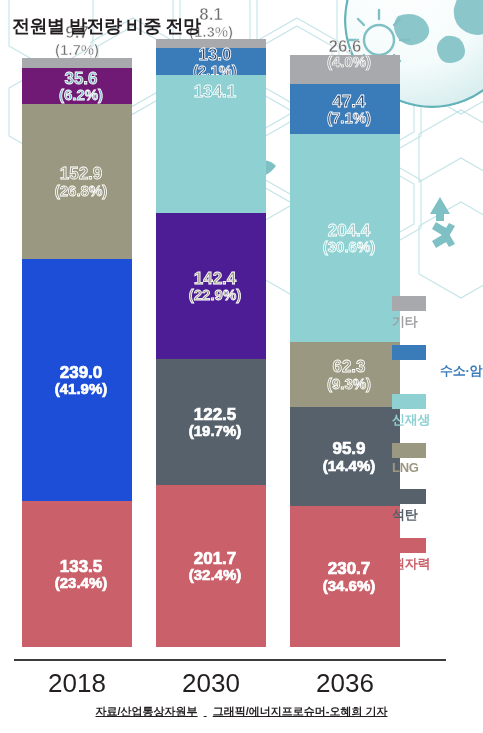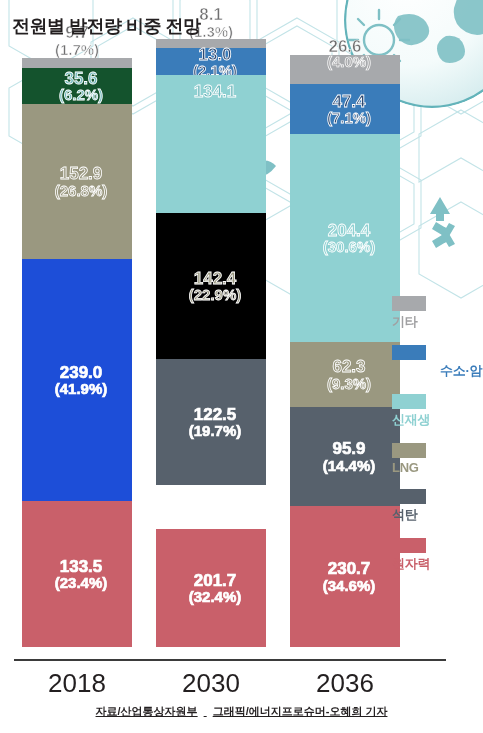--- a/index.html
+++ b/index.html
@@ -149,21 +149,21 @@
 
 <div id="title">전원별 발전량 비중 전망</div>
 
 <div id="plot">
 
   <div class="bar" style="left:22px;">
     <div class="lbl-out" style="bottom:590px;">
       <span>9.7</span><span class="pct">(1.7%)</span>
     </div>
     <div class="seg" style="height:10px;background:#a7a9ac;position:absolute;bottom:579px;"></div>
-    <div class="seg" style="height:36px;background:#14532d;position:absolute;bottom:543px;">
+    <div class="seg" style="height:36px;background:#701a75;position:absolute;bottom:543px;">
       <div class="seg-label t-cyanmid">
         <span>35.6</span><span class="pct">(6.2%)</span>
       </div>
     </div>
     <div class="seg" style="height:155px;background:#9a9880;position:absolute;bottom:388px;">
       <div class="seg-label t-tan">
         <span>152.9</span><span class="pct">(26.8%)</span>
       </div>
     </div>
     <div class="seg" style="height:242px;background:#1d4ed8;position:absolute;bottom:146px;">
@@ -186,31 +186,31 @@
     <div class="seg" style="height:27px;background:#3a7cba;position:absolute;bottom:572px;">
       <div class="seg-label t-navy" style="position:absolute;top:-2px;width:110px;">
         <span>13.0</span><span class="pct">(2.1%)</span>
       </div>
     </div>
     <div class="seg" style="height:138px;background:#8fd1d2;position:absolute;bottom:434px;">
       <div class="seg-label t-cyanmid" style="position:absolute;top:8px;width:110px;">
         <span>134.1</span>
       </div>
     </div>
-    <div class="seg" style="height:146px;background:#000000;position:absolute;bottom:288px;">
+    <div class="seg" style="height:146px;background:#4c1d95;position:absolute;bottom:288px;">
       <div class="seg-label t-tan">
         <span>142.4</span><span class="pct">(22.9%)</span>
       </div>
     </div>
     <div class="seg" style="height:126px;background:#57616c;position:absolute;bottom:162px;">
       <div class="seg-label t-white">
         <span>122.5</span><span class="pct">(19.7%)</span>
       </div>
     </div>
-    <div class="seg" style="height:118px;background:#c9606a;position:absolute;bottom:0px;margin-top:23px;">
+    <div class="seg" style="height:162px;background:#c9606a;position:absolute;bottom:0px;margin-top:23px;">
       <div class="seg-label t-white">
         <span>201.7</span><span class="pct">(32.4%)</span>
       </div>
     </div>
   </div>
 
   <div class="bar" style="left:290px;">
     <div class="lbl-out" style="bottom:592px;">
       <span>26.6</span>
     </div>

